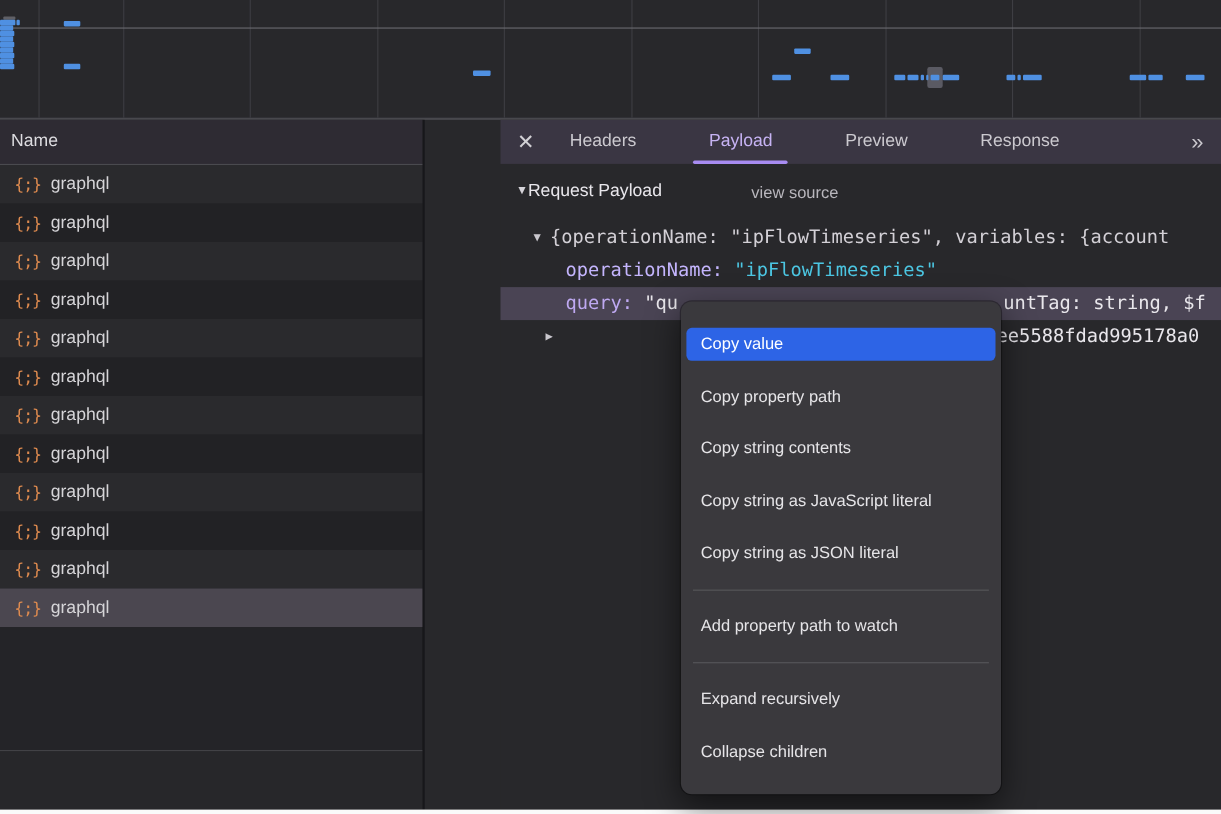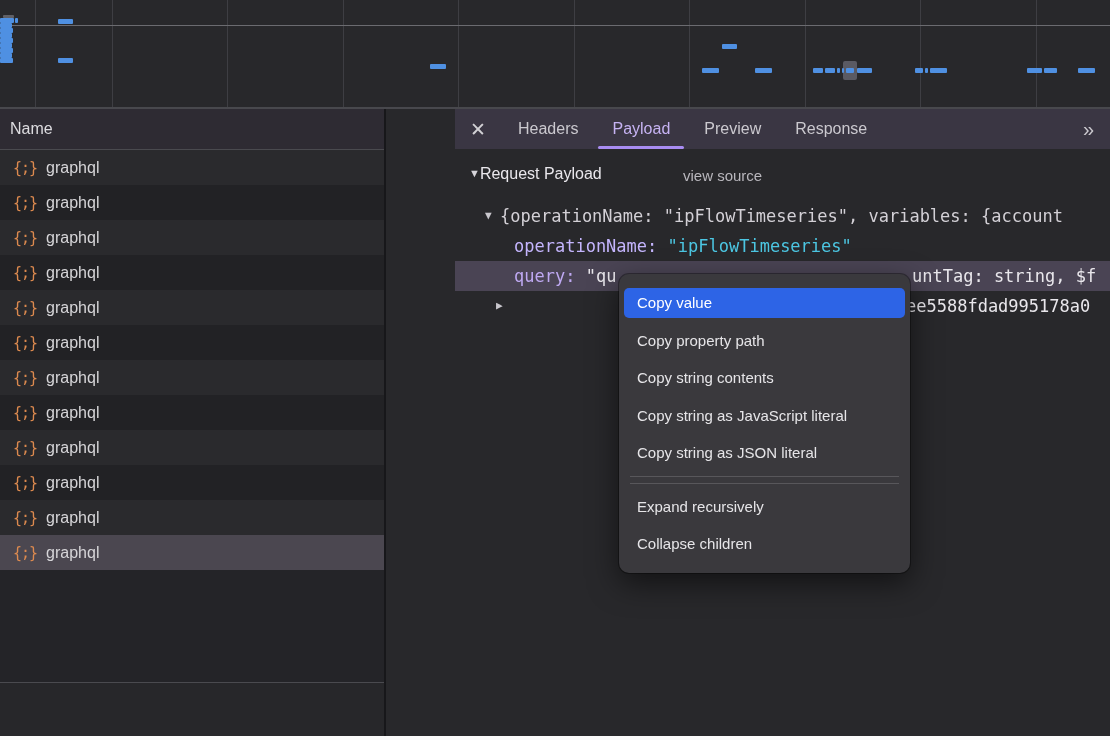--- a/index.html
+++ b/index.html
@@ -59,21 +59,21 @@
   .k  { color:#c4b5fd; }
   .k.bright { color:#bfa9f2; }
   .v-str { color:#4cc6e2; }
   .v-white { color:#e9e7ec; }
   .t-line.highlight { background:#4a4454; }
 
   
   .context-menu { position:absolute; left:619px; top:274px; width:291px;
     background:#3a393d; border-radius:10px; padding:6px 0; z-index:20;
     box-shadow:0 10px 30px rgba(0,0,0,0.55), 0 0 0 1px rgba(0,0,0,0.35); }
-  .menu-item { height:29.5px; line-height:29.5px; padding-left:13px; margin:8px 5px;
+  .menu-item { height:29.5px; line-height:29.5px; padding-left:13px; margin:18px 5px;
     font-size:15px; color:#e6e5e8; border-radius:5px; white-space:nowrap; }
   .menu-item.highlighted { background:#2d64e6; color:#ffffff; }
   .menu-sep { height:1px; background:#58575b; margin:6px 11px; }
 
   .bottom-strip { position:absolute; left:0; bottom:0; width:100%; height:4px; background:#fafafa; }
 </style>
 </head>
 <body>
 
 <div id="app">
@@ -176,21 +176,21 @@
           <span>graphql</span>
         </div>
       </div>
     <div class="panel-footer-line"></div>
     <div class="panel-footer"></div>
   </div>
 
   <div class="details-panel">
     <div class="tab-bar">
       <div class="close-btn">✕</div>
-      <div style="display:flex;">
+      <div style="display:flex;gap:32px;">
           <div class="tab">Headers</div>
           <div class="tab active">Payload<div class="tab-underline"></div></div>
           <div class="tab">Preview</div>
           <div class="tab">Response</div>
         </div>
       <div class="more-tabs">»</div>
     </div>
 
     <div class="section-head"><span class="tri">▼</span><span>Request Payload</span></div>
     <div class="view-source">view source</div>
@@ -216,19 +216,20 @@
     </div>
   </div>
 
   <div class="context-menu">
       <div class="menu-item highlighted">Copy value</div>
       <div class="menu-item">Copy property path</div>
       <div class="menu-item">Copy string contents</div>
       <div class="menu-item">Copy string as JavaScript literal</div>
       <div class="menu-item">Copy string as JSON literal</div>
       <div class="menu-sep"></div>
+      <div class="menu-item">Add property path to watch</div>
       <div class="menu-sep"></div>
       <div class="menu-item">Expand recursively</div>
       <div class="menu-item">Collapse children</div>
     </div>
 
   <div class="bottom-strip"></div>
 </div>
 
 </body></html>

